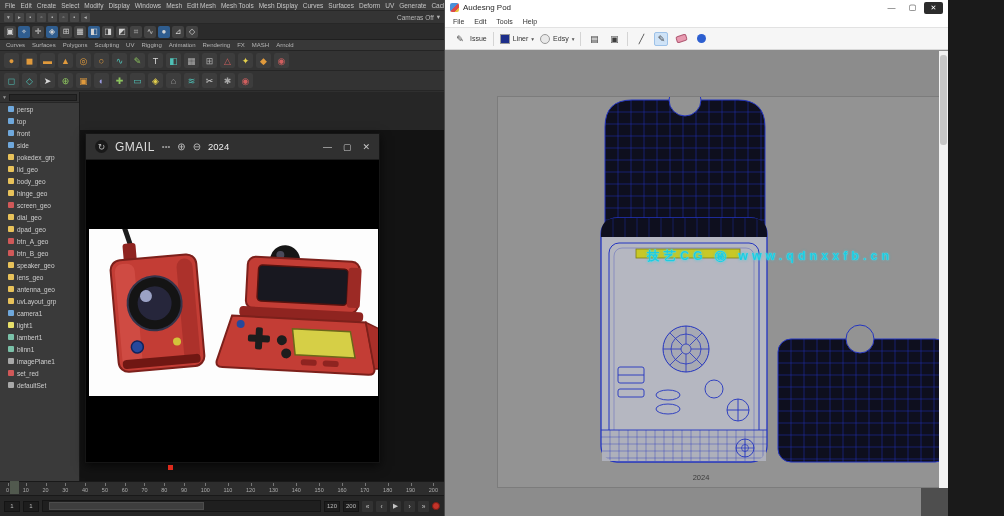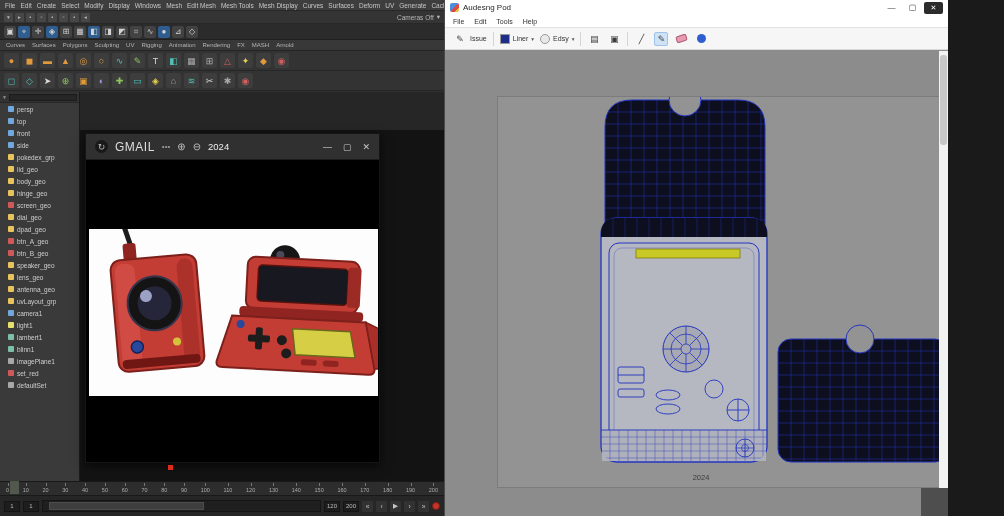--- a/index.html
+++ b/index.html
@@ -669,19 +669,20 @@
             <line x1="280" y1="326" x2="450" y2="326"></line>
             <line x1="280" y1="338" x2="450" y2="338"></line>
             <line x1="280" y1="350" x2="450" y2="350"></line>
             <line x1="280" y1="362" x2="450" y2="362"></line>
           </g>
         <circle cx="362" cy="242" r="14" fill="#939393" stroke="#2334c0" stroke-width="1"></circle>
       </svg>
       <div class="canvas-caption">2024</div>
     </div>
 
+    <div class="watermark">技艺CG ㊙ www.qdnxxfb.cn</div>
 
     <div class="p-scrollbar">
       <span class="p-thumb"></span>
     </div>
     <div class="p-corner"></div>
   </div>
 </div>
 
 </body></html>

